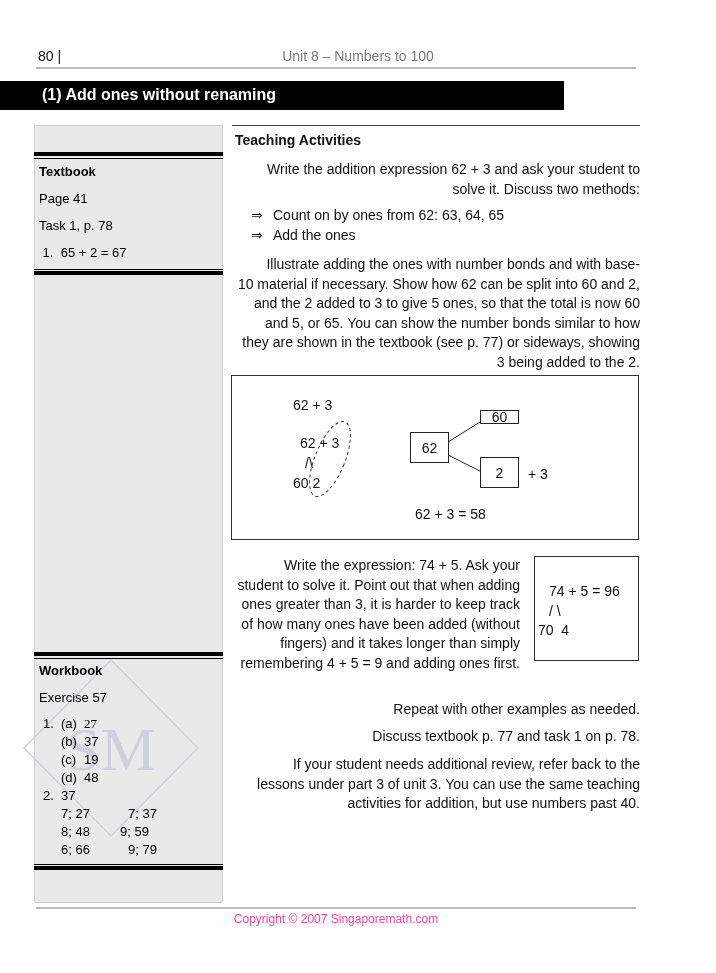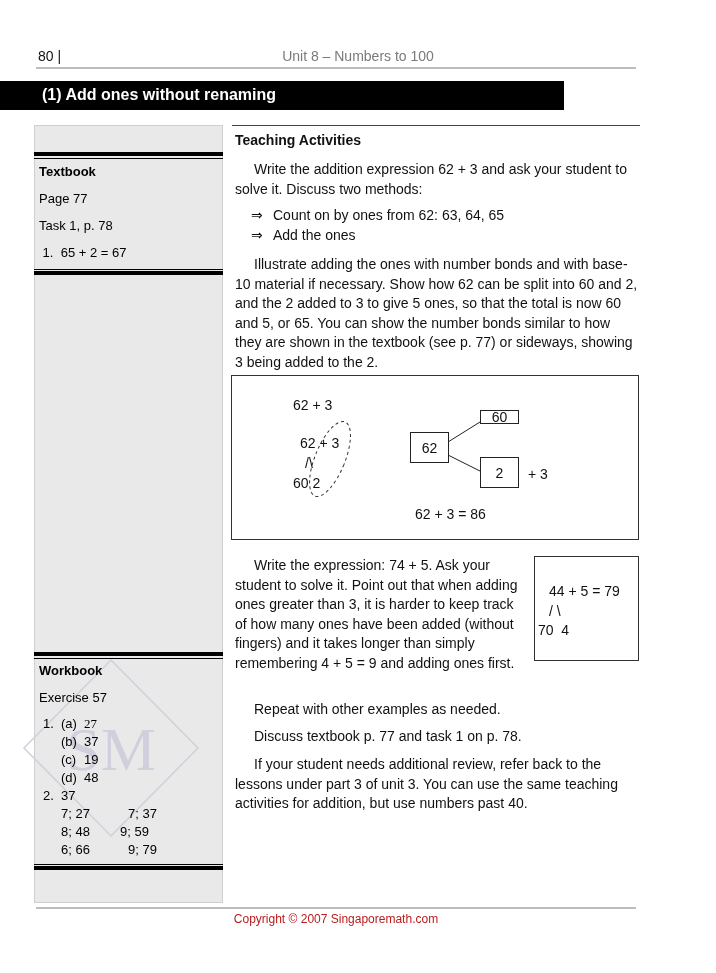--- a/index.html
+++ b/index.html
@@ -20,32 +20,32 @@
   #sidebar { left: 34px; top: 125px; width: 189px; height: 778px; background: #e9e9e9; border: 1px solid #cfcfcf; box-sizing: border-box; }
   .sep-thick { height: 4px; background: #000; left: 34px; width: 189px; }
   .sep-thin { height: 1px; background: #000; left: 34px; width: 189px; }
   .side-text { font-size: 13px; left: 39px; color: #000000; white-space: pre; }
   .side-bold { font-weight: bold; }
   
   #watermark { left: 22px; top: 658px; width: 178px; height: 180px; pointer-events: none; }
   
   #main-rule { left: 232px; top: 125px; width: 408px; height: 1px; background: #444; }
   .main-text { left: 235px; width: 405px; font-size: 14px; line-height: 19.5px; color: #111; }
-  .indent { text-indent: 19px; }
+  .indent { text-indent: 19px; text-align: right; }
   .main-head { font-weight: bold; font-size: 14px; }
   .arrow-item { left: 251px; font-size: 14px; white-space: nowrap; }
   .arrow-item .arr { display: inline-block; width: 22px; }
   
   #diagram-box { left: 231px; top: 375px; width: 408px; height: 165px; border: 1px solid #333; box-sizing: border-box; }
   .dg-text { font-size: 14px; white-space: nowrap; }
   .nb-box { border: 1px solid #222; box-sizing: border-box; background: #fff; display: flex; align-items: center; justify-content: center; font-size: 14px; }
   #small-box { left: 534px; top: 556px; width: 105px; height: 105px; border: 1px solid #333; box-sizing: border-box; }
   
   #footer-rule { left: 36px; top: 907px; width: 600px; height: 2px; background: #bdbdbd; }
-  #copyright { left: 0; width: 672px; top: 912px; text-align: center; font-size: 12px; color: #b91c1c; }
+  #copyright { left: 0; width: 672px; top: 912px; text-align: center; font-size: 12px; color: #ec4899; }
 </style>
 </head>
 <body>
 
 <div class="abs" id="page-num">80 |</div>
 <div class="abs" id="unit-title">Unit 8 – Numbers to 100</div>
 <div class="abs" id="header-rule"></div>
 
 <div class="abs" id="lesson-bar"></div>
 <div class="abs" id="lesson-title">(1) Add ones without renaming</div>
@@ -53,21 +53,21 @@
 <div class="abs" id="sidebar"></div>
 
 <svg class="abs" id="watermark" viewBox="0 0 178 180">
   <polygon points="89,2 176,90 89,178 2,90" fill="none" stroke="#cfd0dc" stroke-width="1.5"></polygon>
   <text x="89" y="112" text-anchor="middle" font-family="Liberation Serif, serif" font-size="62" fill="#cfd0dc">SM</text>
 </svg>
 
 <div class="abs sep-thick" style="top:152px;"></div>
 <div class="abs sep-thin" style="top:158px;"></div>
 <div class="abs side-text side-bold" style="top:164px;">Textbook</div>
-<div class="abs side-text" style="top:191px;">Page 77</div>
+<div class="abs side-text" style="top:191px;">Page 41</div>
 <div class="abs side-text" style="top:218px;">Task 1, p. 78</div>
 <div class="abs side-text" style="top:245px;"> 1.  65 + 2 = 67</div>
 <div class="abs sep-thin" style="top:269px;"></div>
 <div class="abs sep-thick" style="top:271px;"></div>
 
 <div class="abs sep-thick" style="top:652px;"></div>
 <div class="abs sep-thin" style="top:658px;"></div>
 <div class="abs side-text side-bold" style="top:663px;">Workbook</div>
 <div class="abs side-text" style="top:690px;">Exercise 57</div>
 
@@ -114,25 +114,25 @@
 </svg>
 
 <svg class="abs" style="left:440px; top:418px; width:50px; height:70px;" viewBox="0 0 50 70">
   <line x1="8" y1="24" x2="40" y2="4" stroke="#222" stroke-width="1"></line>
   <line x1="8" y1="37" x2="40" y2="53" stroke="#222" stroke-width="1"></line>
 </svg>
 <div class="abs nb-box" style="left:410px; top:432px; width:39px; height:31px;">62</div>
 <div class="abs nb-box" style="left:480px; top:410px; width:39px; height:14px;">60</div>
 <div class="abs nb-box" style="left:480px; top:457px; width:39px; height:31px;">2</div>
 <div class="abs dg-text" style="left:528px; top:466px;">+ 3</div>
-<div class="abs dg-text" style="left:415px; top:506px;">62 + 3 = 86</div>
+<div class="abs dg-text" style="left:415px; top:506px;">62 + 3 = 58</div>
 
 <div class="abs main-text indent" style="top:556px; width:285px;">Write the expression: 74 + 5. Ask your student to solve it. Point out that when adding ones greater than 3, it is harder to keep track of how many ones have been added (without fingers) and it takes longer than simply remembering 4 + 5 = 9 and adding ones first.</div>
 <div class="abs" id="small-box"></div>
-<div class="abs dg-text" style="left:549px; top:583px;">44 + 5 = 79</div>
+<div class="abs dg-text" style="left:549px; top:583px;">74 + 5 = 96</div>
 <div class="abs dg-text" style="left:549px; top:603px;">/ \</div>
 <div class="abs dg-text" style="left:538px; top:622px; white-space:pre;">70  4</div>
 
 <div class="abs main-text indent" style="top:700px;">Repeat with other examples as needed.</div>
 <div class="abs main-text indent" style="top:727px;">Discuss textbook p. 77 and task 1 on p. 78.</div>
 <div class="abs main-text indent" style="top:755px;">If your student needs additional review, refer back to the lessons under part 3 of unit 3. You can use the same teaching activities for addition, but use numbers past 40.</div>
 
 <div class="abs" id="footer-rule"></div>
 <div class="abs" id="copyright">Copyright © 2007 Singaporemath.com</div>
 

